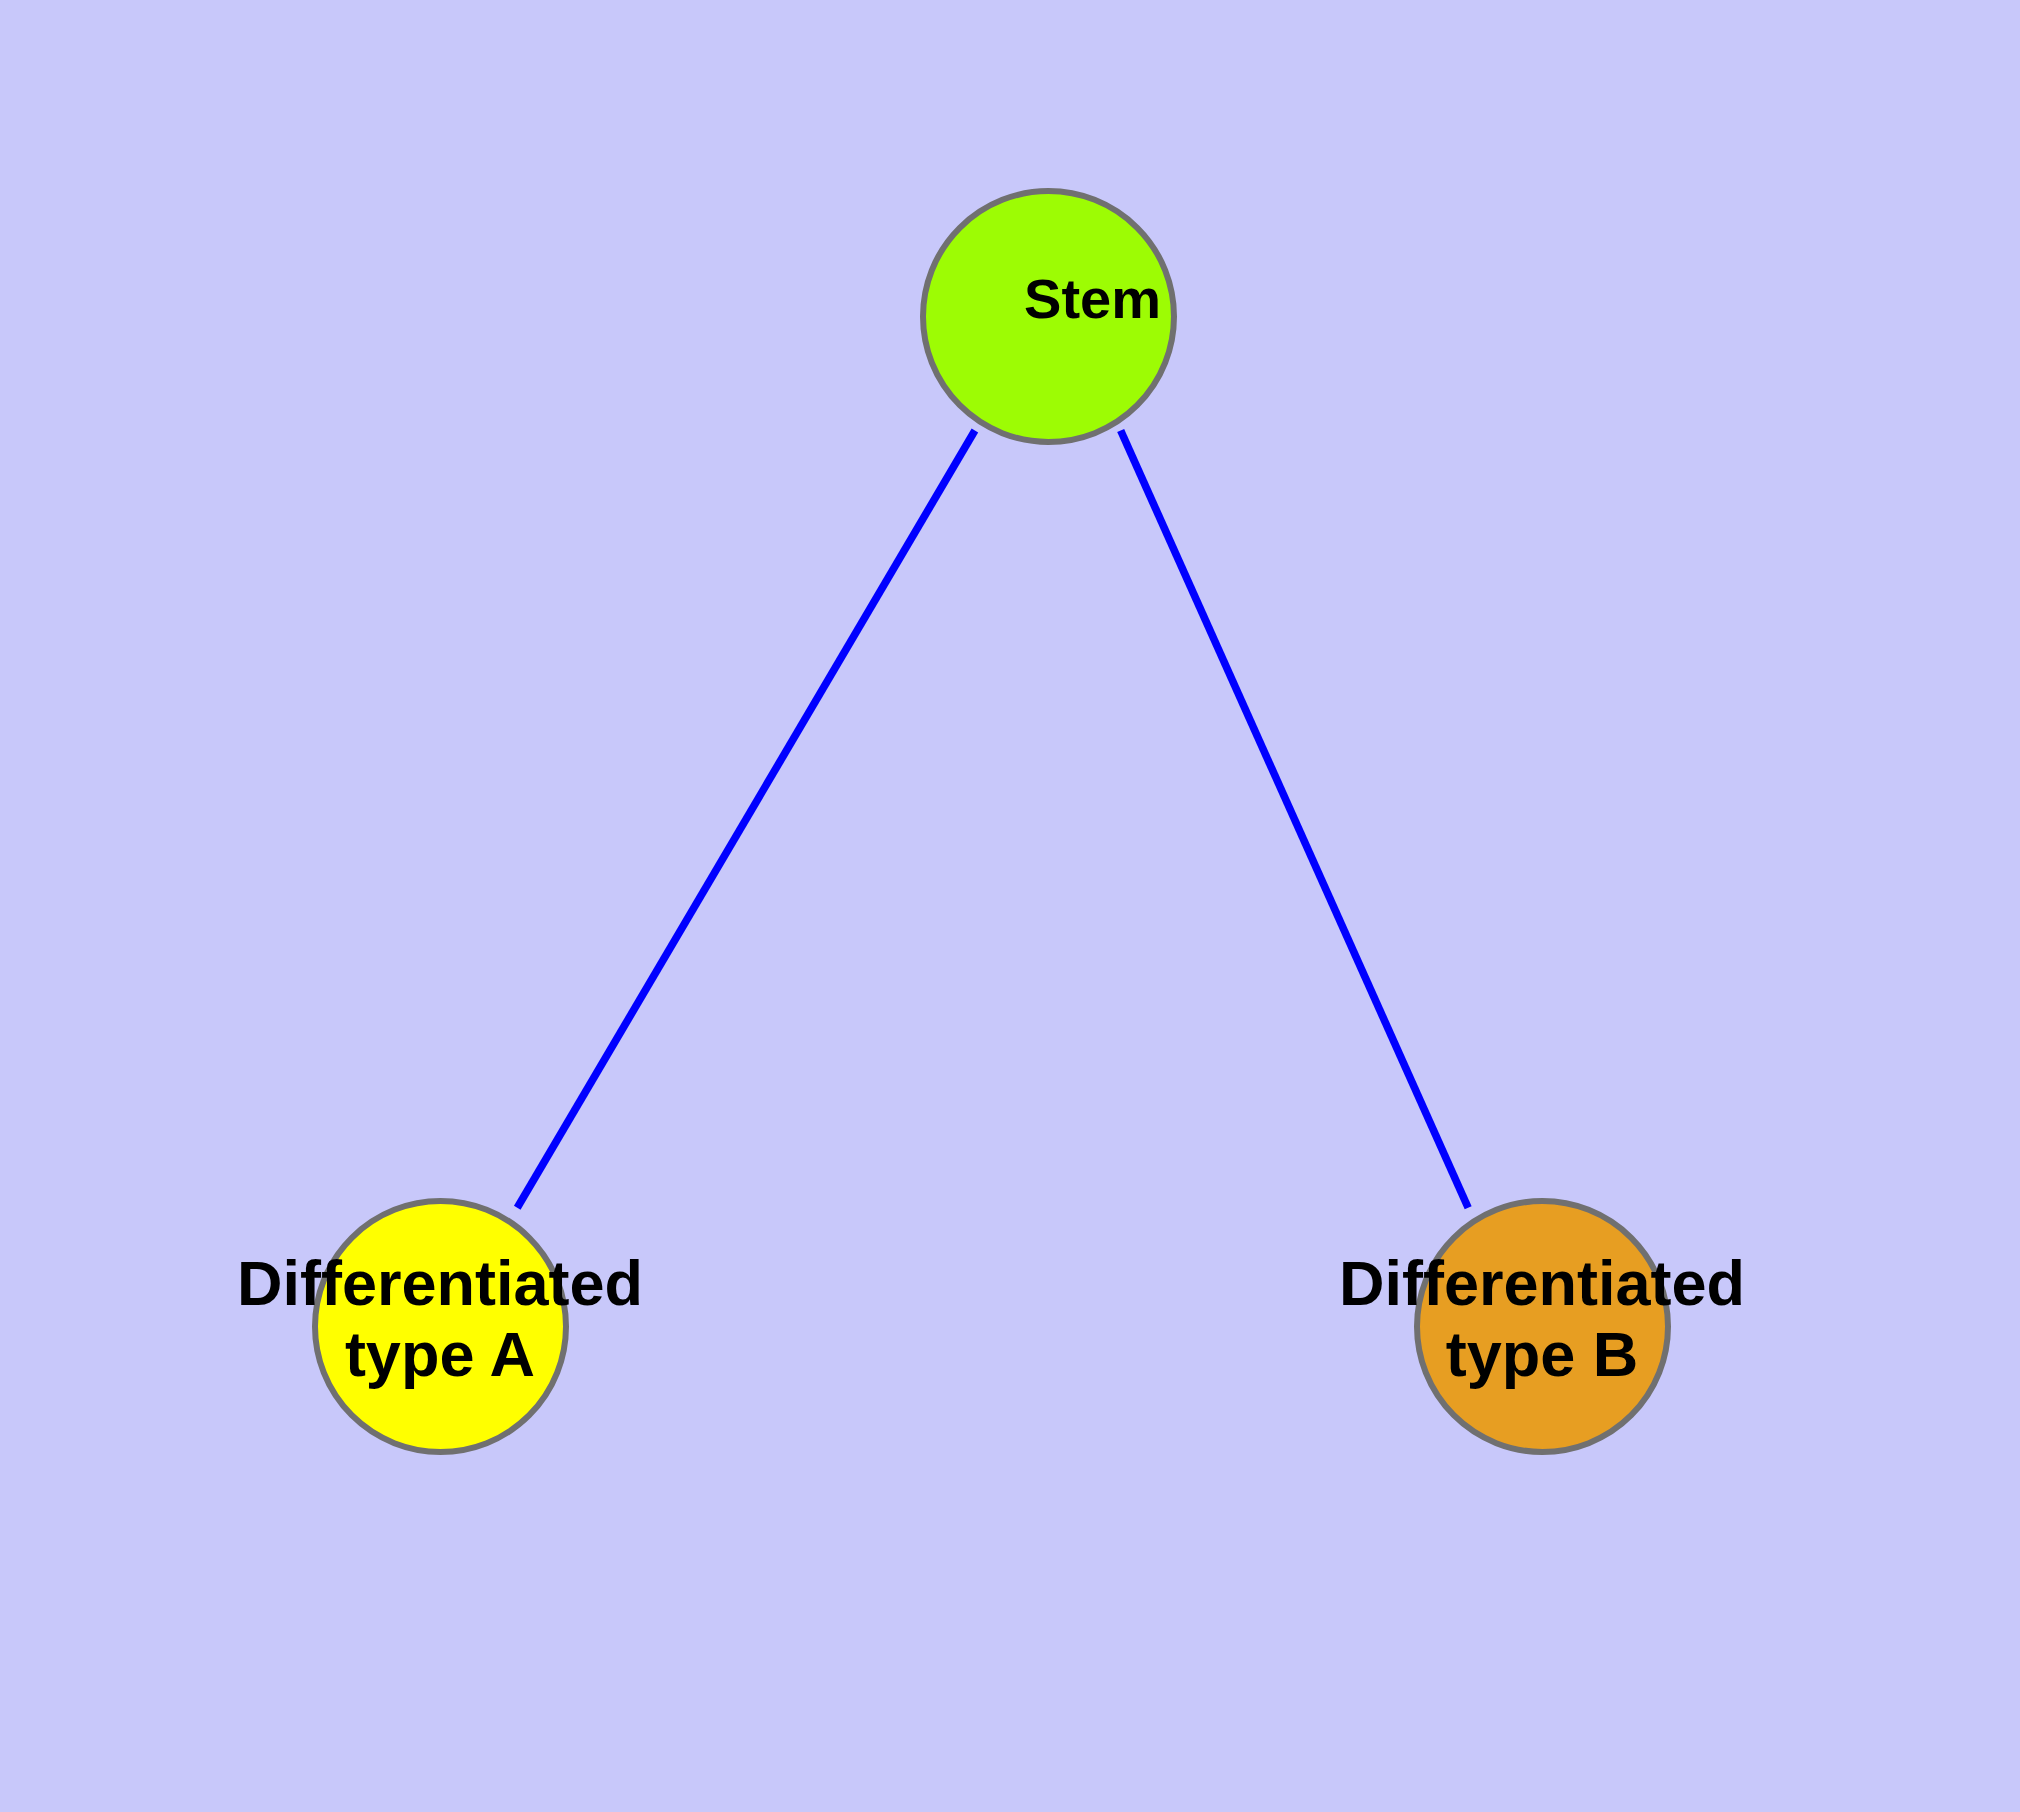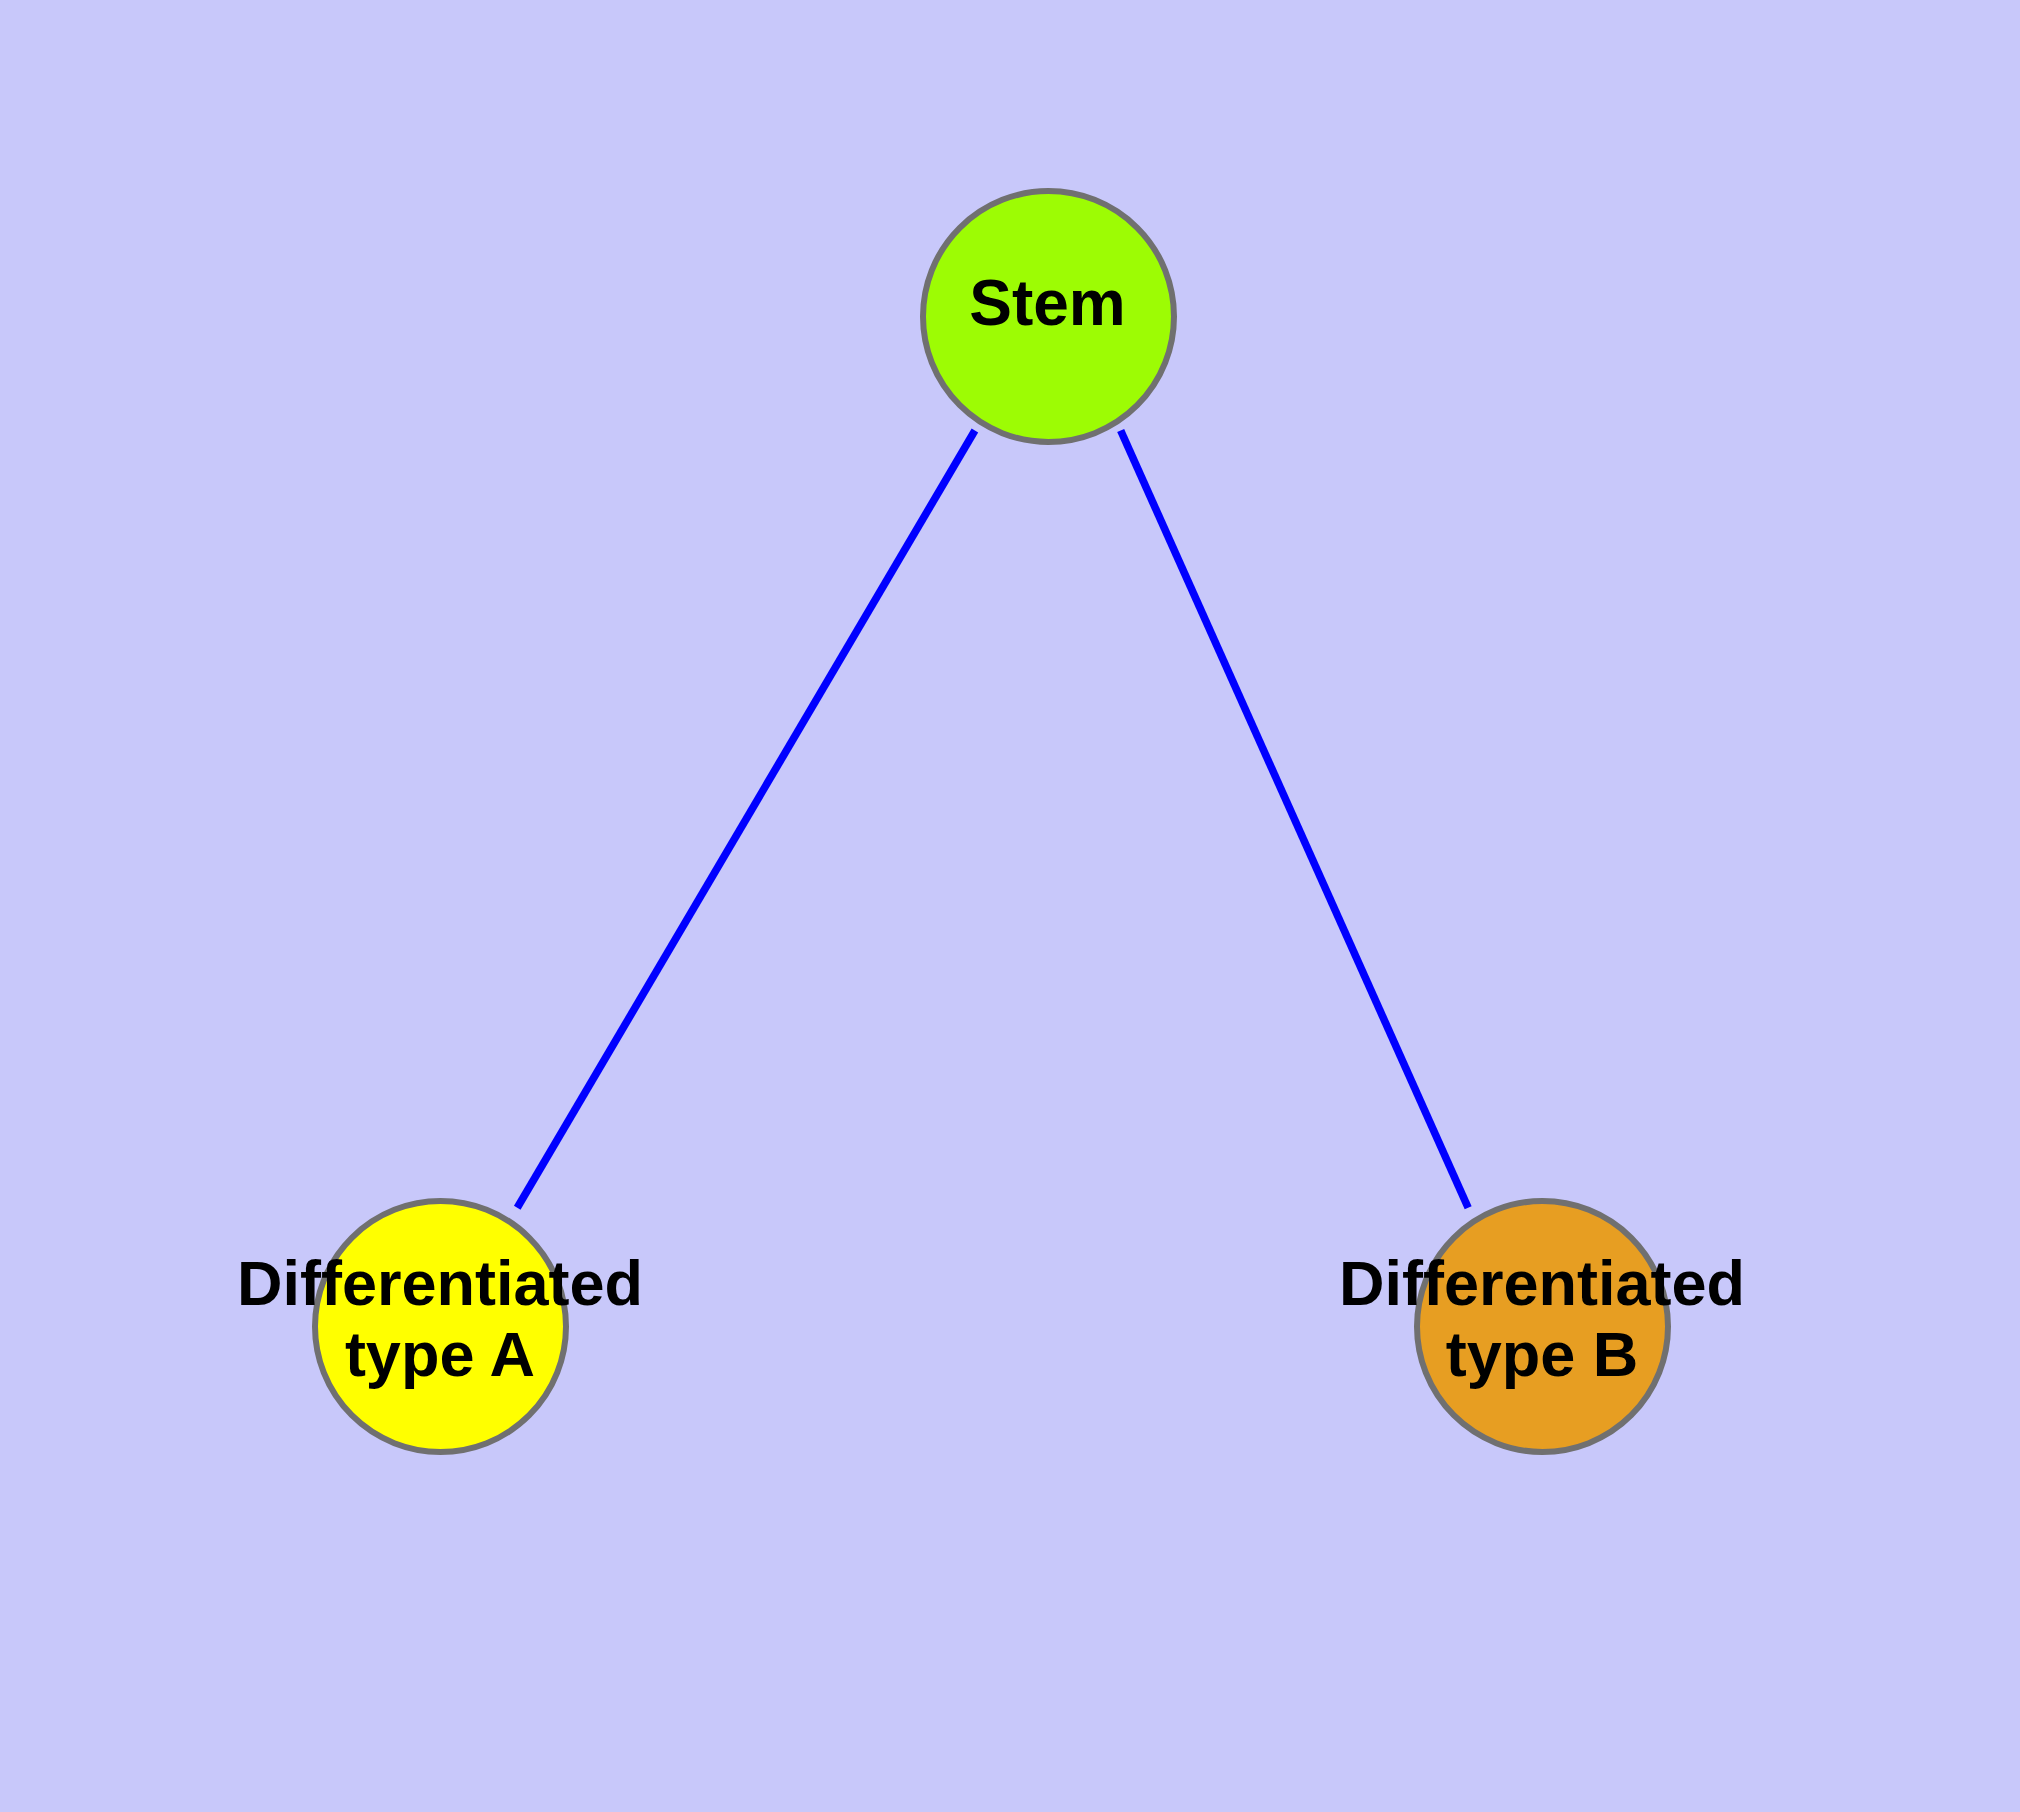--- a/index.html
+++ b/index.html
@@ -47,24 +47,24 @@
   
   #node-stem {
     left: 920px;
     top: 188px;
     width: 257px;
     height: 257px;
     background: #9dfc04;
     border: 6px solid #707070;
   }
   #label-stem {
-    left: 793px;
+    left: 838px;
     top: 268px;
     width: 509px;
-    font-size: 64px;
+    font-size: 56px;
     text-align: center;
   }
   
   #node-diff-a {
     left: 312px;
     top: 1198px;
     width: 257px;
     height: 257px;
     background: #ffff00;
     border: 6px solid #707070;

